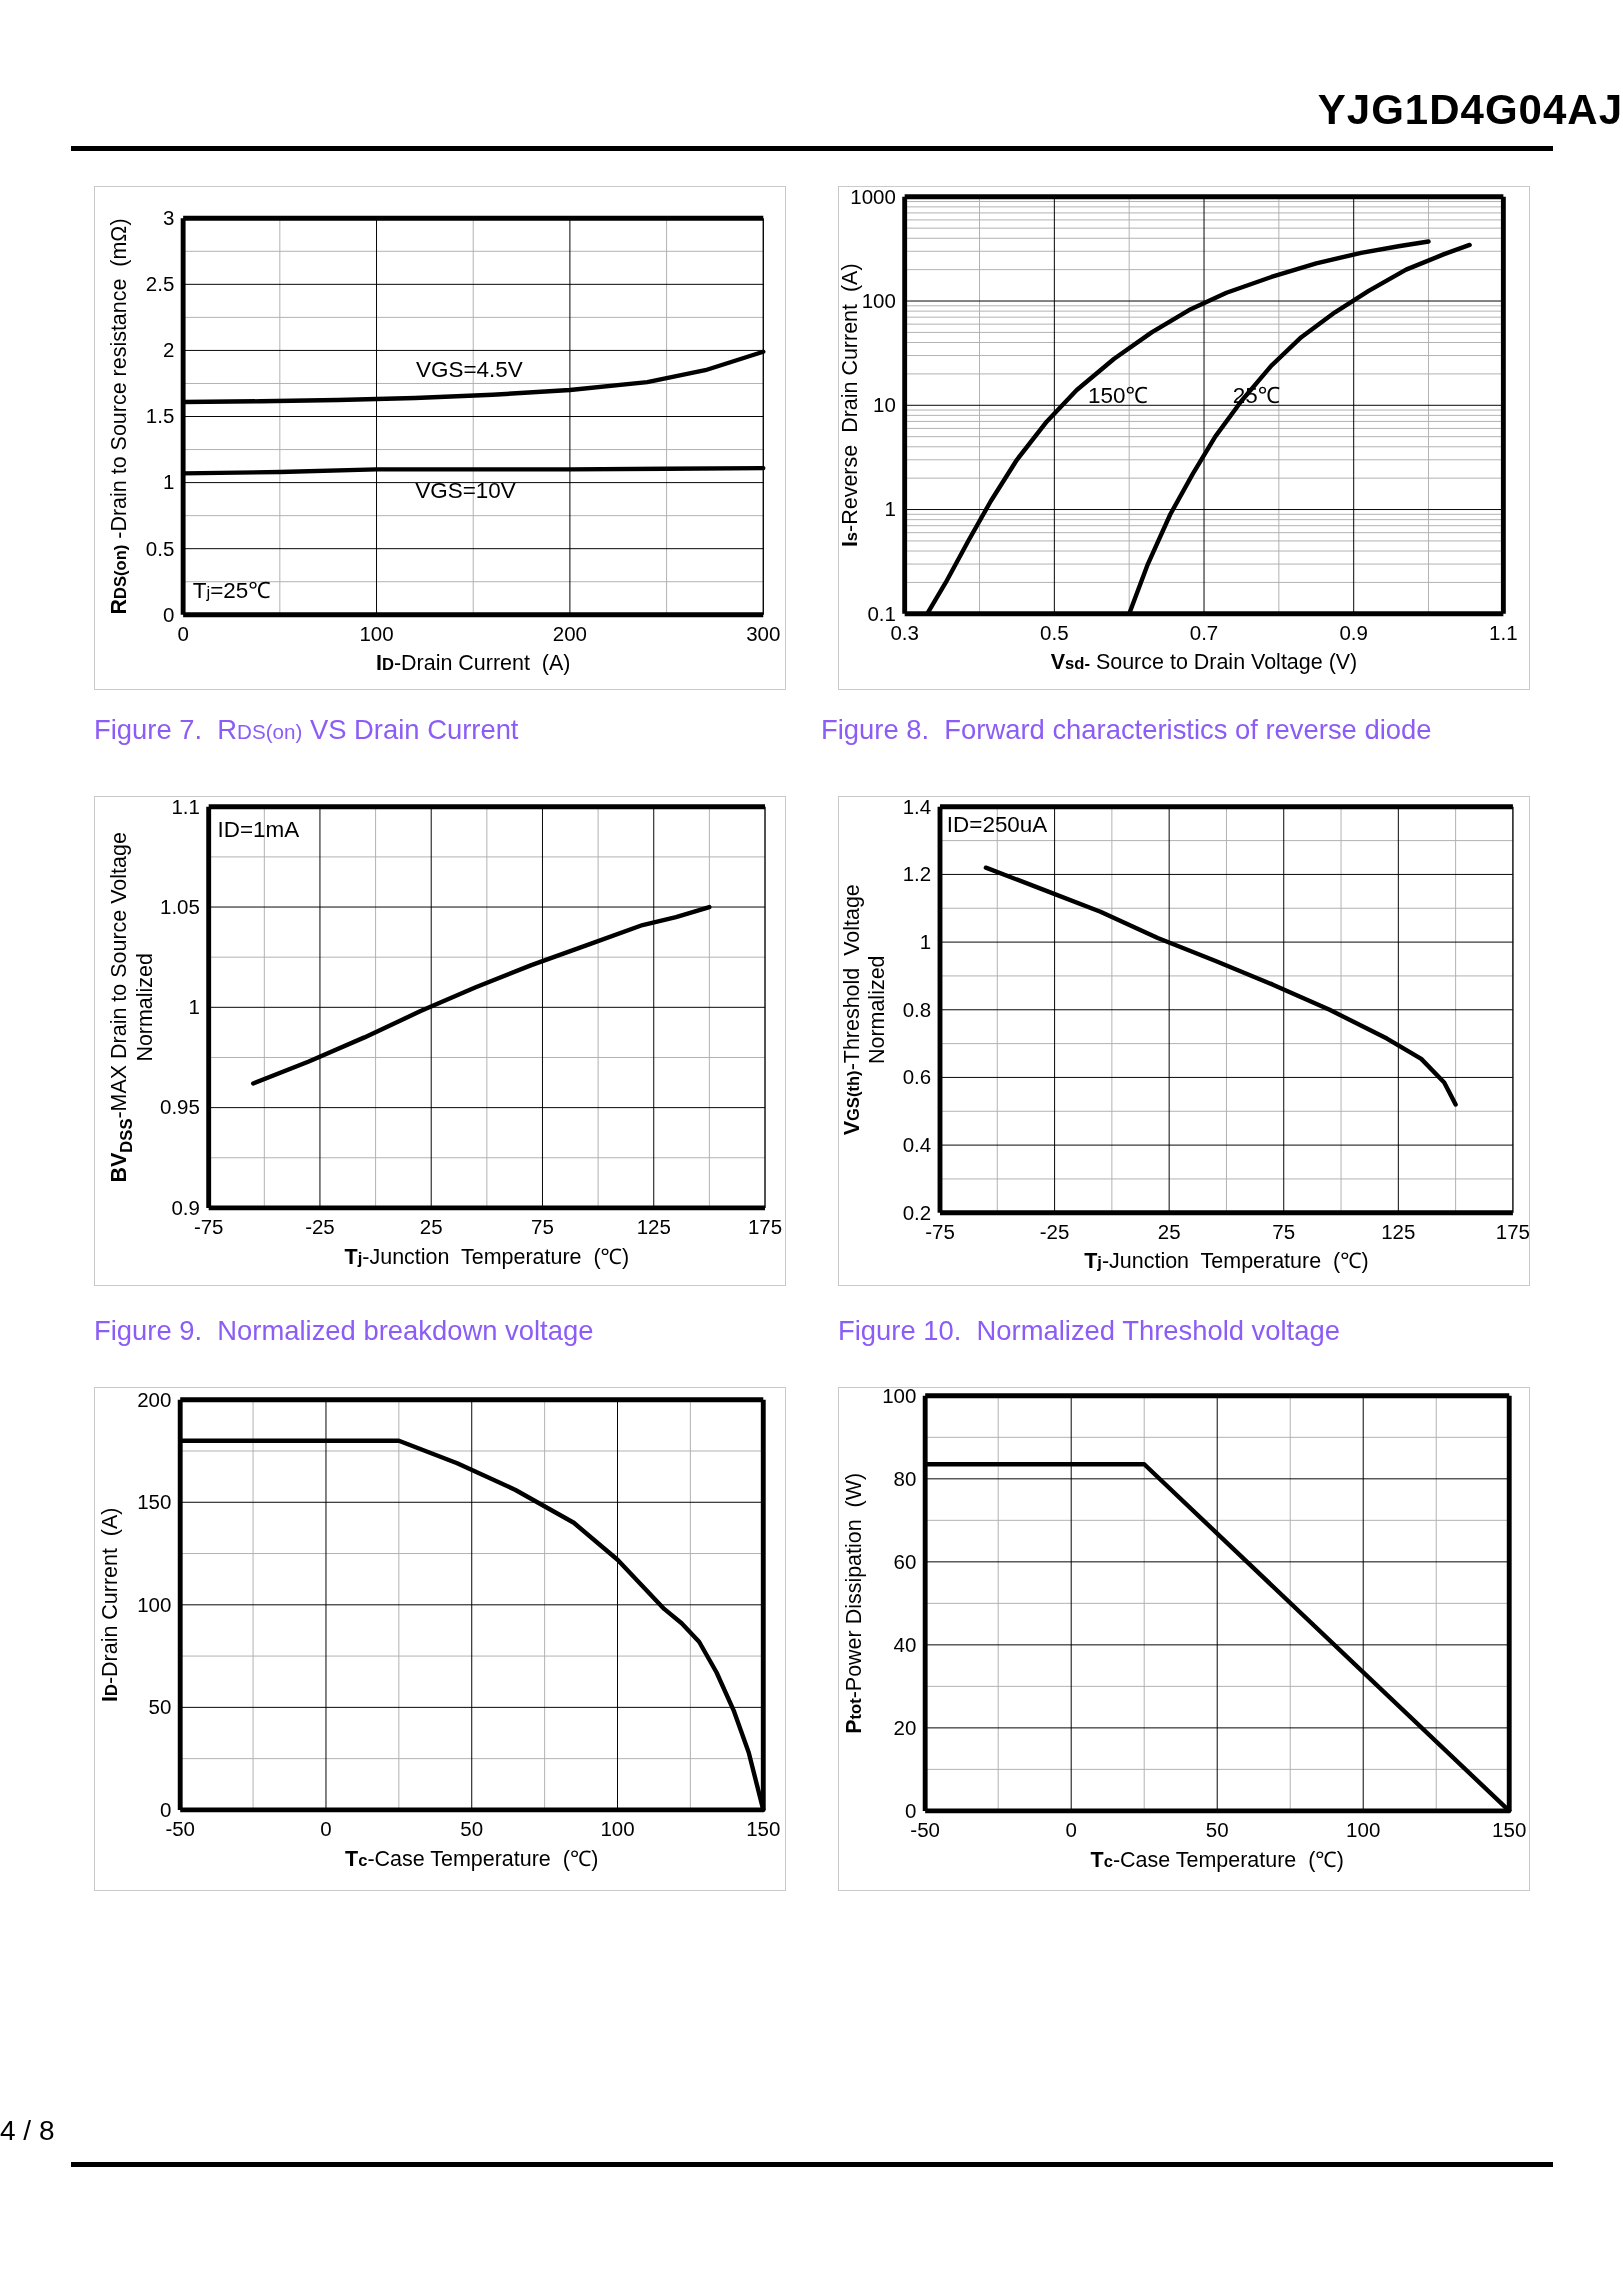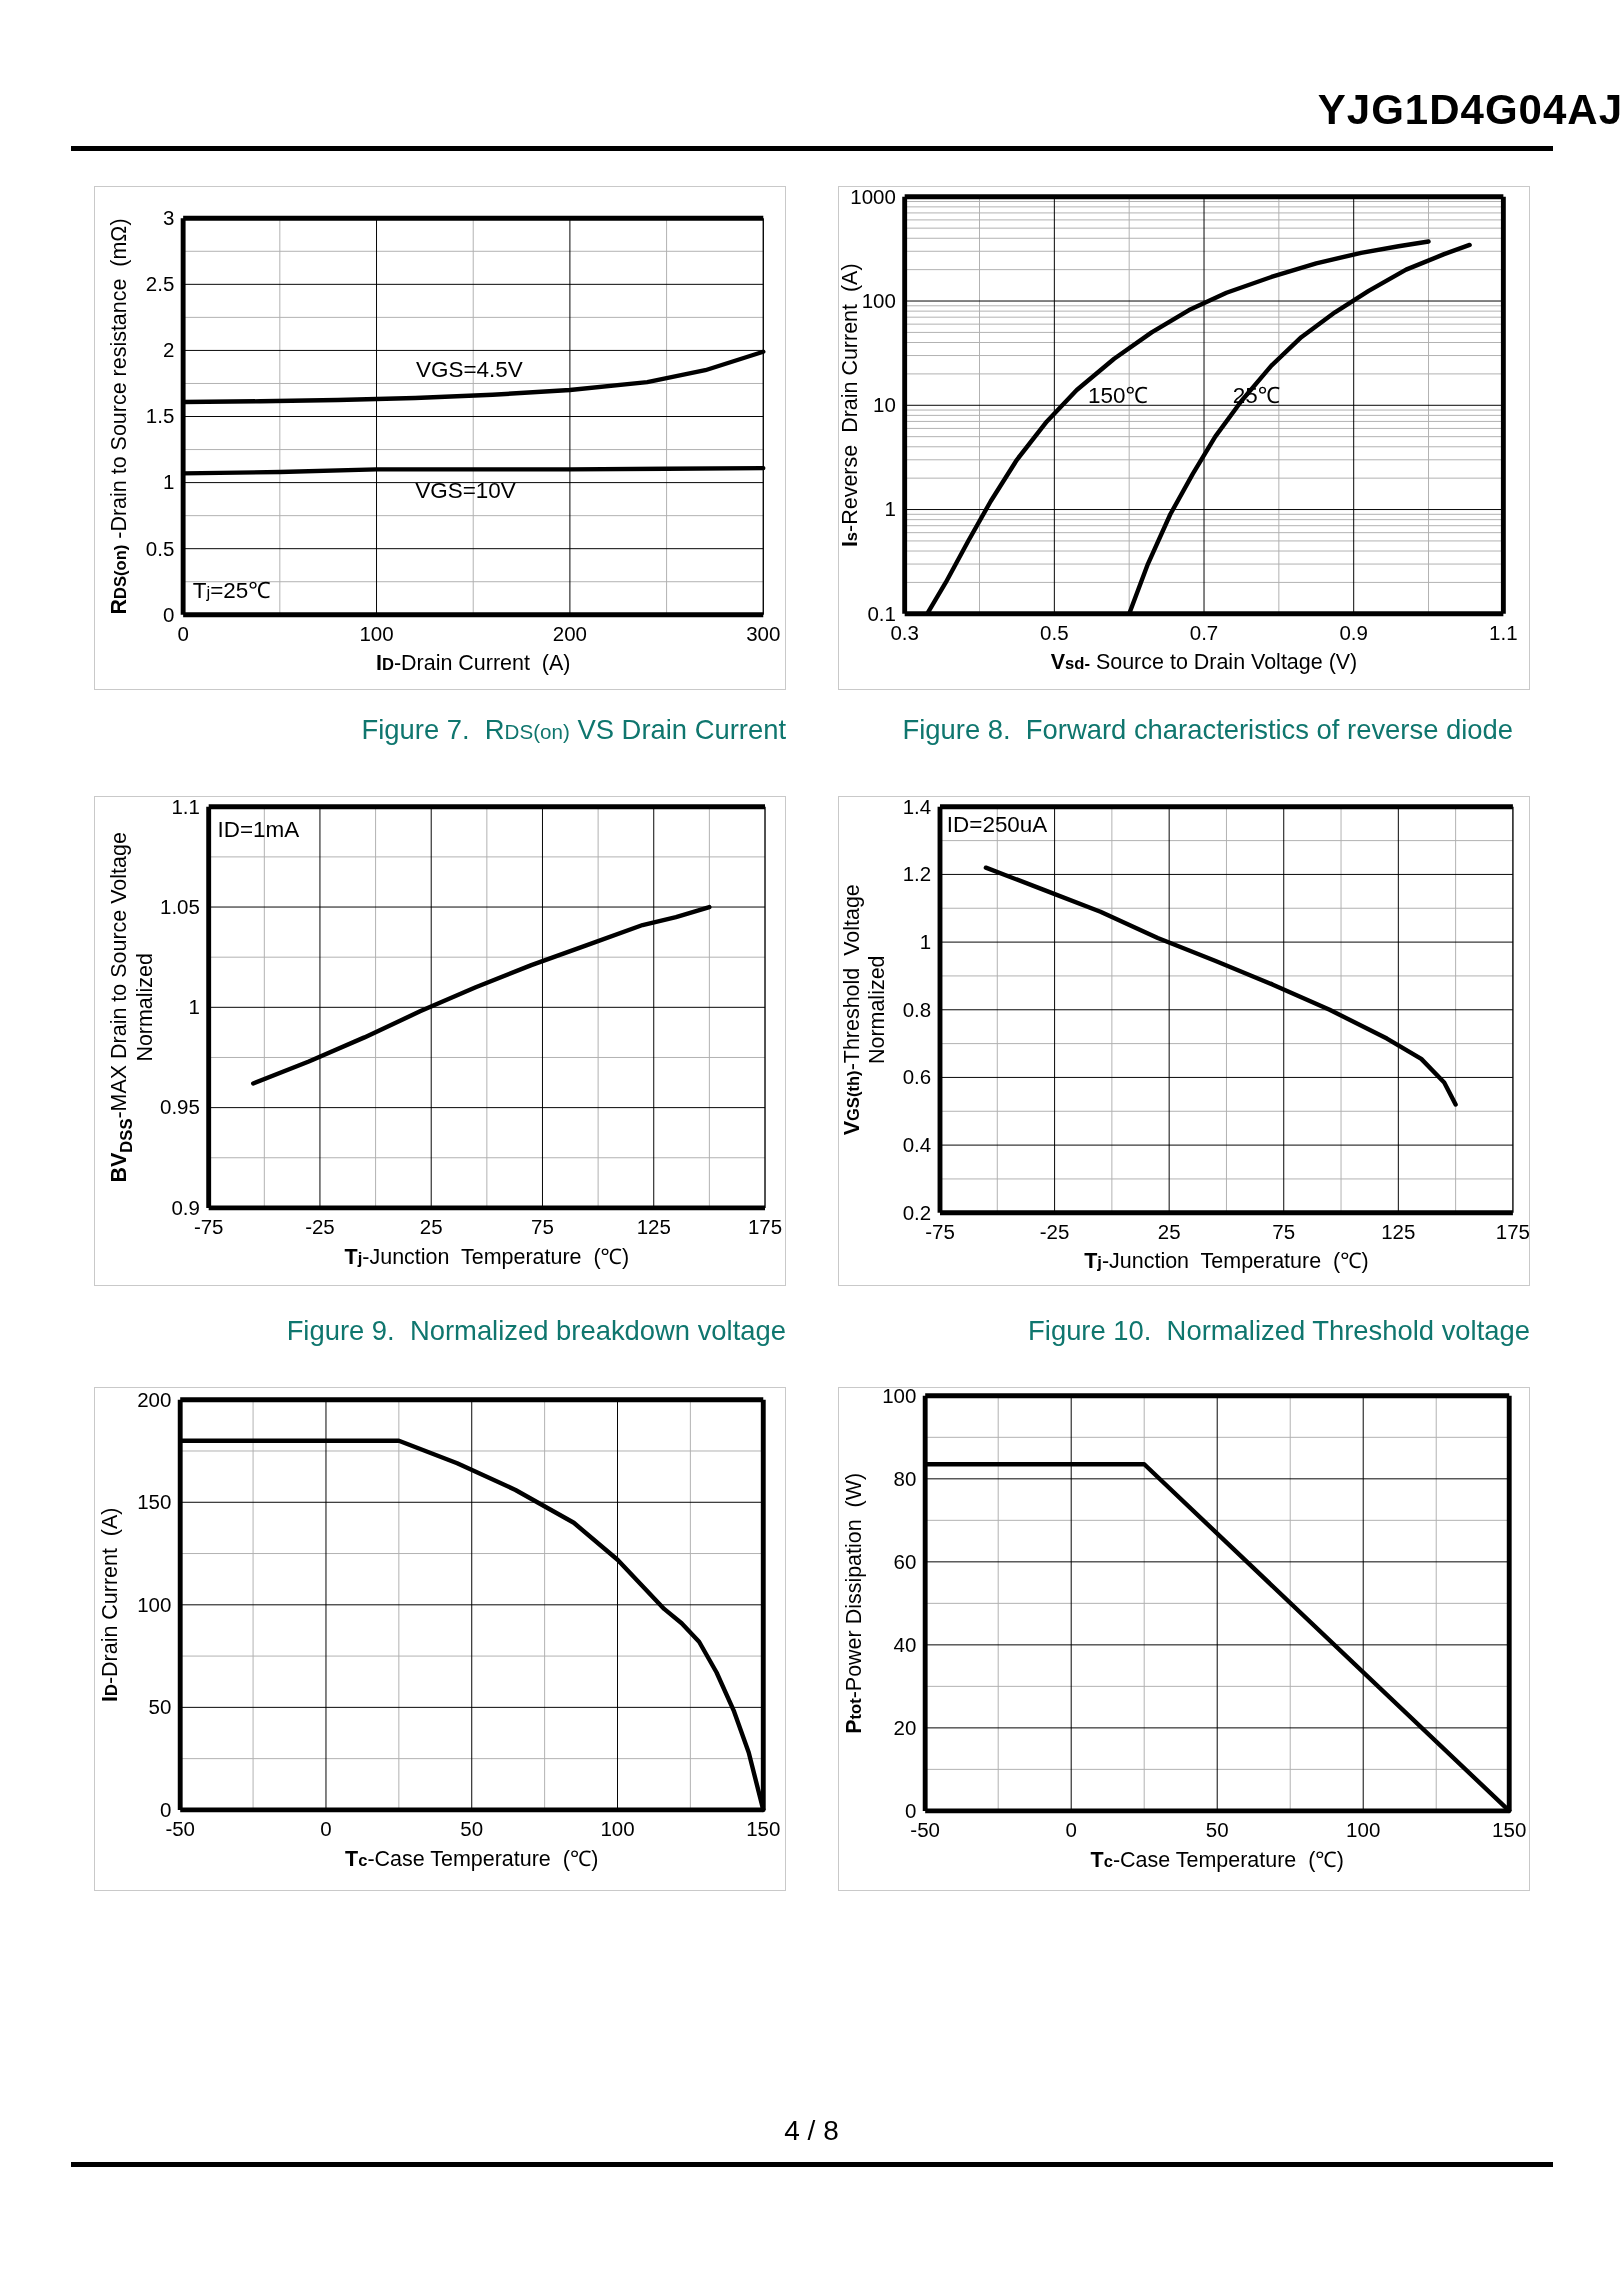--- a/index.html
+++ b/index.html
@@ -5,23 +5,23 @@
   html,body{margin:0;padding:0;background:#fff}
   .page{position:relative;width:1623px;height:2293px;background:#fff;
         font-family:"Liberation Sans",sans-serif;color:#000;overflow:hidden}
   .title{position:absolute;top:86px;left:0;width:100%;text-align:right;
          font-size:42px;font-weight:bold;margin:0;letter-spacing:1px}
   .rule{position:absolute;background:#000}
   .chart-box{position:absolute;border:1px solid #c9c9c9;background:#fff;margin:0;
              box-sizing:border-box}
   .chart-box svg{display:block;width:100%;height:100%;
                  font-family:"Liberation Sans",sans-serif}
-  .caption{position:absolute;text-align:right;font-size:27.4px;color:#0f766e}
+  .caption{position:absolute;text-align:left;font-size:27.4px;color:#8b5cf6}
   .cap-small{font-size:20.6px}
-  .footer{position:absolute;top:2115px;left:0;width:100%;text-align:center;font-size:28px}
+  .footer{position:absolute;top:2115px;left:0;width:100%;font-size:28px}
 </style>
 </head>
 <body>
 
 <div class="page">
 
   <h1 class="title">YJG1D4G04AJ</h1>
   <div class="rule" style="top:146px;left:71px;width:1482px;height:4.9px"></div>
 
   <figure class="chart-box" id="fig7-box" style="left:94px;top:186px;width:692px;height:504px">

